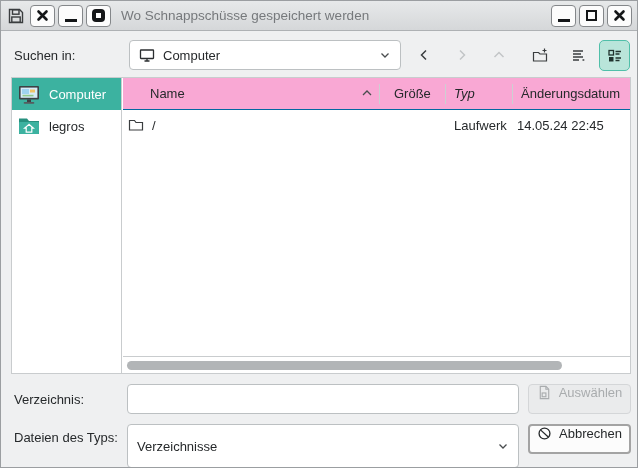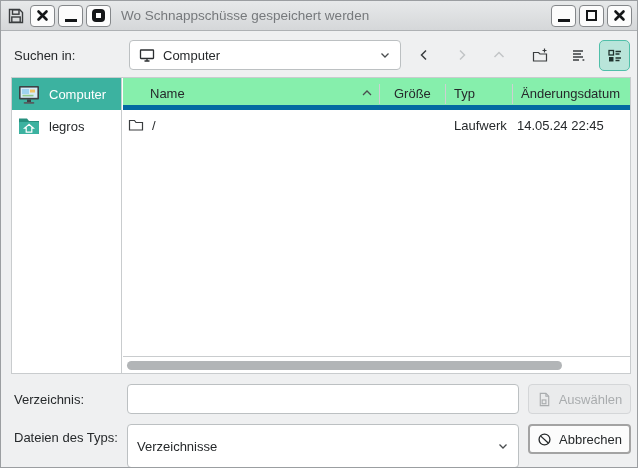--- a/index.html
+++ b/index.html
@@ -50,36 +50,36 @@
   .main-panel {
     position:absolute; left:10px; top:76px; width:620px; height:297px;
     background:#fff; border:1px solid #c9ccce;
   }
   .sidebar { position:absolute; left:0; top:0; width:110px; height:100%;
     border-right:1px solid #c9ccce; background:#fff; }
   .side-item { height:32px; display:flex; align-items:center; gap:8px; padding-left:5px; }
   .side-item.selected { background:#3cb2a0; color:#ffffff; }
   .filelist { position:absolute; left:111px; top:0; right:0; bottom:0; }
   .fl-header { position:absolute; left:0; right:0; top:0; height:32px;
-    background:#86efac; border-bottom:5px solid #0369a1; }
+    background:#f9a8d4; border-bottom:1px solid #0369a1; }
   .fl-header span.coltext { position:absolute; top:8px; }
   .col-div { position:absolute; top:6px; width:1px; height:20px; background:#cdd0d2; }
   .fl-row { position:absolute; left:0; right:0; top:32px; height:30px; background:#fff; }
   .fl-row span { position:absolute; top:8px; }
   .hscroll { position:absolute; left:0; right:0; bottom:0; height:17px;
     border-top:1px solid #c9ccce; background:#fff; }
   .hthumb { position:absolute; left:4px; top:4px; width:435px; height:9px;
     background:#b2b5b7; border-radius:4.5px; }
   
   .text-input { position:absolute; left:126px; top:383px; width:392px; height:30px;
     background:#fff; border:1px solid #bcc0c2; border-radius:4px;
     font-family:"Liberation Sans", sans-serif; font-size:13px; padding:0 8px; }
   .combo-type { position:absolute; left:126px; top:423px; width:392px; height:44px; }
   .btn { position:absolute; width:103px; height:30px; border-radius:4px;
-    display:flex; align-items:center; justify-content:center; gap:7px; font-size:13px; }
+    display:flex; align-items:flex-start; justify-content:center; gap:7px; font-size:13px; }
   .btn-choose { left:527px; top:383px; background:#eaebec; border:1px solid #d4d6d8; color:#a9acae; }
   .btn-cancel { left:527px; top:423px; background:#fcfcfc; border:2px solid #a3a3a3; color:#26292b; }
   svg { display:block; }
 </style>
 </head>
 <body>
 
 <div class="window">
 
   <div class="titlebar">
@@ -218,21 +218,21 @@
       <div class="fl-header">
         <span class="coltext" style="left:27px;">Name</span>
         <span style="position:absolute; left:238px; top:10px;">
           <svg width="12" height="10" viewBox="0 0 12 10" fill="none" stroke="#4a4d4f" stroke-width="1.3">
             <path d="M2 7l4-4 4 4"></path>
           </svg>
         </span>
         <span class="col-div" style="left:256px;"></span>
         <span class="coltext" style="left:271px;">Größe</span>
         <span class="col-div" style="left:322px;"></span>
-        <span class="coltext" style="left:331px;">Typ</span>
+        <span class="coltext" style="left:331px;font-style:italic;">Typ</span>
         <span class="col-div" style="left:389px;"></span>
         <span class="coltext" style="left:398px; white-space:nowrap;">Änderungsdatum</span>
       </div>
 
       <div class="fl-row">
         <span style="left:5px; top:7px;">
           <svg width="16" height="16" viewBox="0 0 16 16" fill="none" stroke="#3a3d3f" stroke-width="1.2">
             <path d="M1.5 3.5h5l1.5 2h6.5v7.5h-13z"></path>
           </svg>
         </span>

